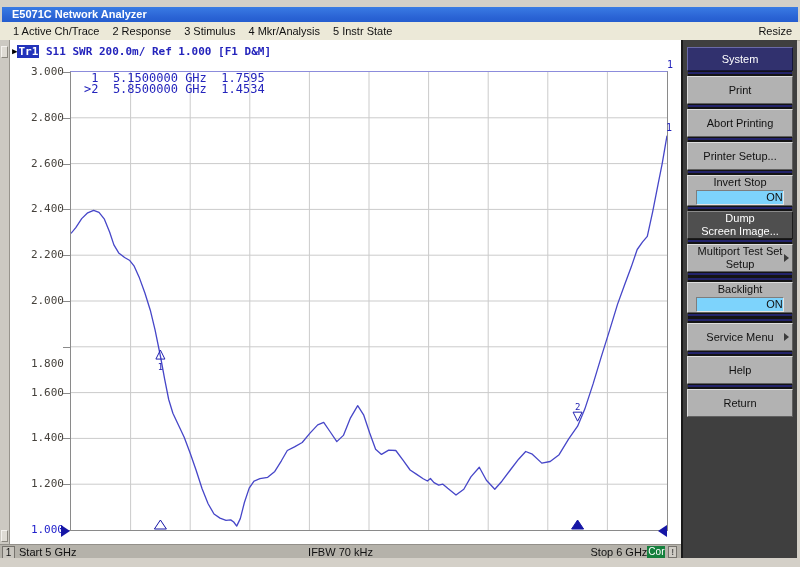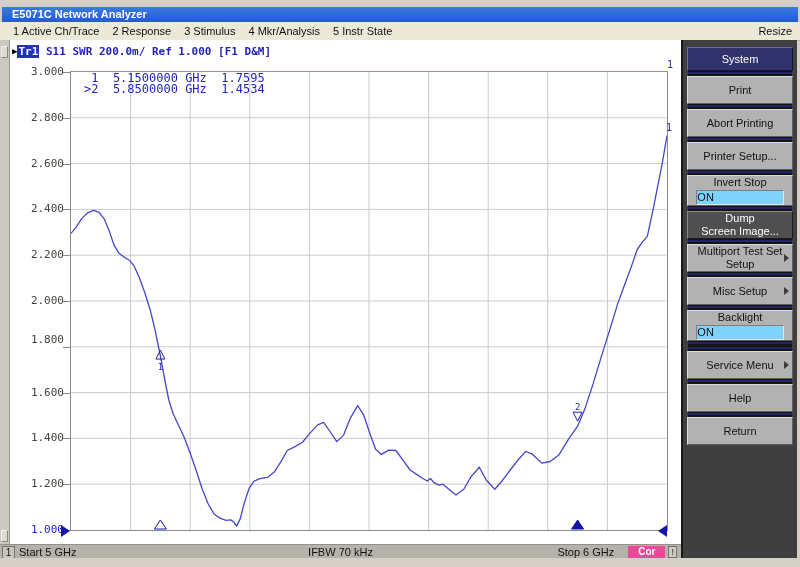--- a/index.html
+++ b/index.html
@@ -48,34 +48,34 @@
     border-top:6px solid transparent;border-bottom:6px solid transparent;border-right:9px solid #1616a6;}
 
   
   .statusbar{position:absolute;left:0;top:544px;width:681px;height:14px;background:#b5b2aa;
     border-top:1px solid #93908a;font-size:11px;line-height:14px;color:#111;}
   .chan-box{position:absolute;left:2px;top:1px;width:11px;height:11px;background:#c8c5be;
     border:1px solid #76736d;font-size:10px;line-height:11px;text-align:center;}
   .sb-start{position:absolute;left:19px;top:0;}
   .sb-ifbw{position:absolute;left:0;right:0;top:0;text-align:center;}
   .sb-right{position:absolute;right:4px;top:0;display:flex;align-items:center;height:14px;}
-  .sb-stop{margin-right:14px;}
-  .cor-badge{background:#ec4899;color:#fff;font-size:10px;line-height:12px;
-    padding:0 10px;font-weight:bold;}
+  .sb-stop{margin-right:0;}
+  .cor-badge{background:#15803d;color:#fff;font-size:10px;line-height:12px;
+    padding:0 1px;font-weight:normal;}
   .alert-box{margin-left:3px;background:#cfccc5;border:1px solid #76736d;
     font-size:9px;line-height:10px;padding:0 2px;color:#222;}
   .bottom-strip{position:absolute;left:0;top:558px;width:800px;height:9px;background:#d4d0c8;}
 
   
   .sidebar{position:absolute;left:681px;top:40px;width:116px;height:518px;background:#3f3f3f;
     border-left:2px solid #191919;box-sizing:border-box;padding:7px 4px 0 4px;}
   .sb-btn{position:relative;min-height:28px;background:#b2b2b2;color:#111;
     border:1px solid;border-color:#dcdcdc #5f5f5f #5f5f5f #dcdcdc;box-sizing:border-box;
     display:flex;flex-direction:column;justify-content:center;align-items:center;
-    font-size:11px;line-height:13px;text-align:left;cursor:default;}
+    font-size:11px;line-height:13px;text-align:right;cursor:default;}
   .sb-btn.header{min-height:24px;background:#31316e;color:#fff;
     border-color:#6a6aa8 #14143a #14143a #6a6aa8;}
   .sb-btn.active{background:#4f4f4f;color:#fff;border-color:#8a8a8a #1c1c1c #1c1c1c #8a8a8a;}
   .sb-sep{height:5px;margin:0 1px;
     background:linear-gradient(to bottom,#141414 0,#141414 1px,#23236a 1px,#23236a 3px,#141414 3px);}
   .sb-state{width:82%;background:#7dd3fc;border:1px solid;margin-top:1px;
     border-color:#7d7d7d #e4e4e4 #e4e4e4 #7d7d7d;font-size:11px;line-height:13px;}
   .sb-arrow{position:absolute;right:3px;top:50%;margin-top:-4px;width:0;height:0;
     border-left:5px solid #3c3c3c;border-top:4px solid transparent;border-bottom:4px solid transparent;}
 </style>
@@ -142,21 +142,21 @@
       <div class="ylabel" style="top: 111.8px;">2.800</div>
       <div class="ytick" style="top: 117.8px;"></div>
       <div class="ylabel" style="top: 157.6px;">2.600</div>
       <div class="ytick" style="top: 163.6px;"></div>
       <div class="ylabel" style="top: 203.4px;">2.400</div>
       <div class="ytick" style="top: 209.4px;"></div>
       <div class="ylabel" style="top: 249.2px;">2.200</div>
       <div class="ytick" style="top: 255.2px;"></div>
       <div class="ylabel" style="top: 295px;">2.000</div>
       <div class="ytick" style="top: 301px;"></div>
-      <div class="ylabel" style="top: 334px;">1.800</div>
+      <div class="ylabel" style="top: 358px;">1.800</div>
       <div class="ytick" style="top: 346.8px;"></div>
       <div class="ylabel" style="top: 386.6px;">1.600</div>
       <div class="ytick" style="top: 392.6px;"></div>
       <div class="ylabel" style="top: 432.4px;">1.400</div>
       <div class="ytick" style="top: 438.4px;"></div>
       <div class="ylabel" style="top: 478.2px;">1.200</div>
       <div class="ytick" style="top: 484.2px;"></div>
       <div class="ylabel ref" style="top: 524px;">1.000</div>
       <div class="ytick" style="top: 530px;"></div>
     </div>
@@ -210,24 +210,20 @@
           <div class="sb-line">Dump</div>
           <div class="sb-line">Screen Image...</div>
         </div>
         <div class="sb-sep"></div>
         <div class="sb-btn">
           <div class="sb-line">Multiport Test Set</div>
           <div class="sb-line">Setup</div>
           <span class="sb-arrow"></span>
         </div>
         <div class="sb-sep"></div>
-        <div class="sb-btn">
-          <div class="sb-line">Misc Setup</div>
-          <span class="sb-arrow"></span>
-        </div>
         <div class="sb-sep"></div>
         <div class="sb-btn">
           <div class="sb-line">Backlight</div>
           <div class="sb-state">ON</div>
         </div>
         <div class="sb-sep"></div>
         <div class="sb-sep"></div>
         <div class="sb-btn">
           <div class="sb-line">Service Menu</div>
           <span class="sb-arrow"></span>

